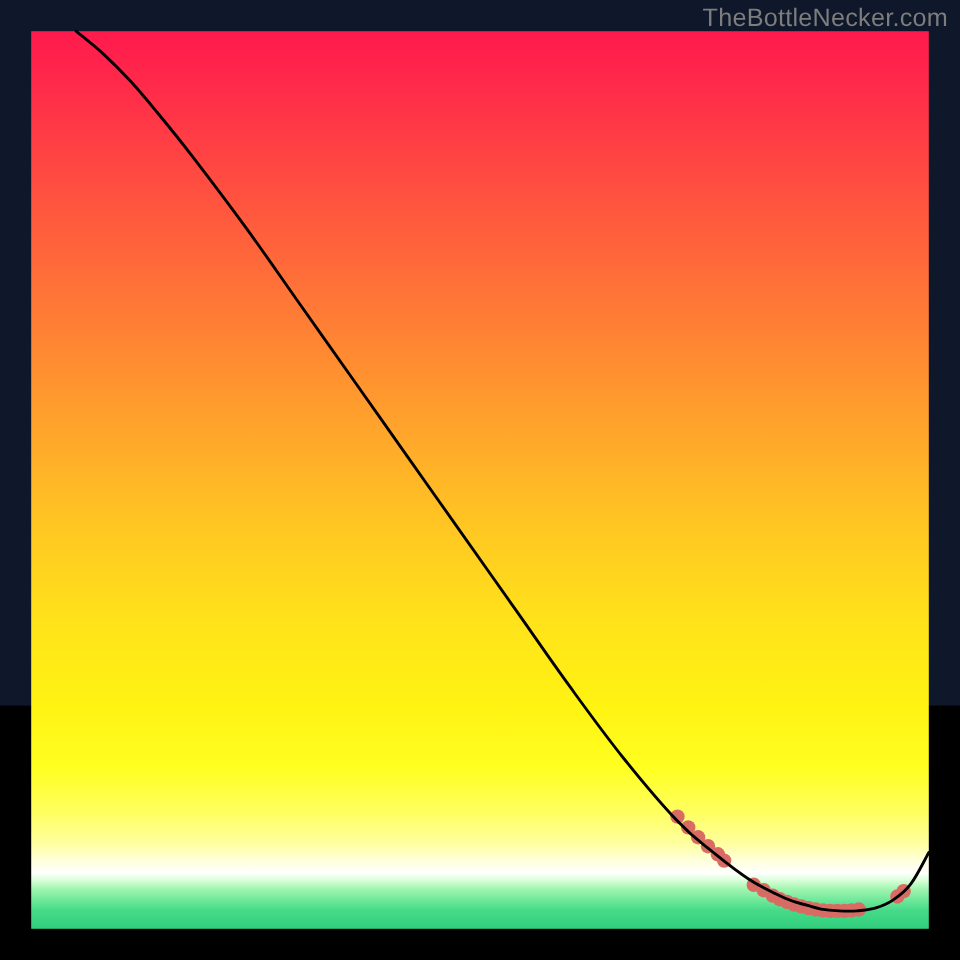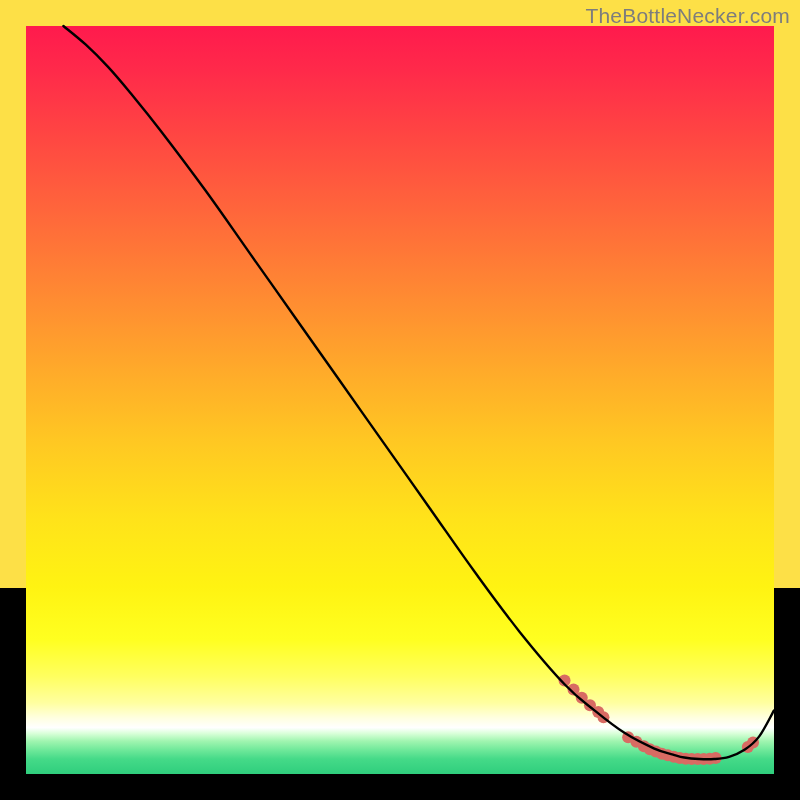--- a/index.html
+++ b/index.html
@@ -8,21 +8,21 @@
     width: 800px;
     height: 800px;
     background: #000;
     overflow: hidden;
     font-family: Arial, Helvetica, sans-serif;
   }
   .stage {
     position: relative;
     width: 800px;
     height: 588px;
-    background: #fde047;
+    background: #0f172a;
   }
   .plot {
     position: absolute;
     left: 26px;
     top: 26px;
     width: 748px;
     height: 748px;
     
     background: linear-gradient(
       to bottom,

